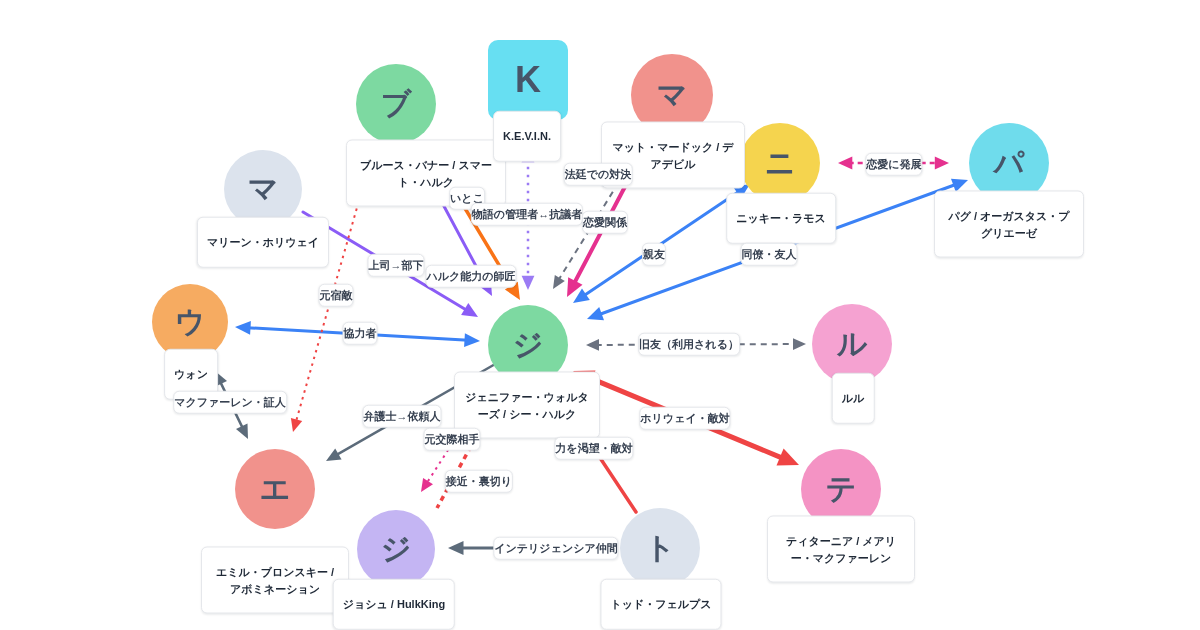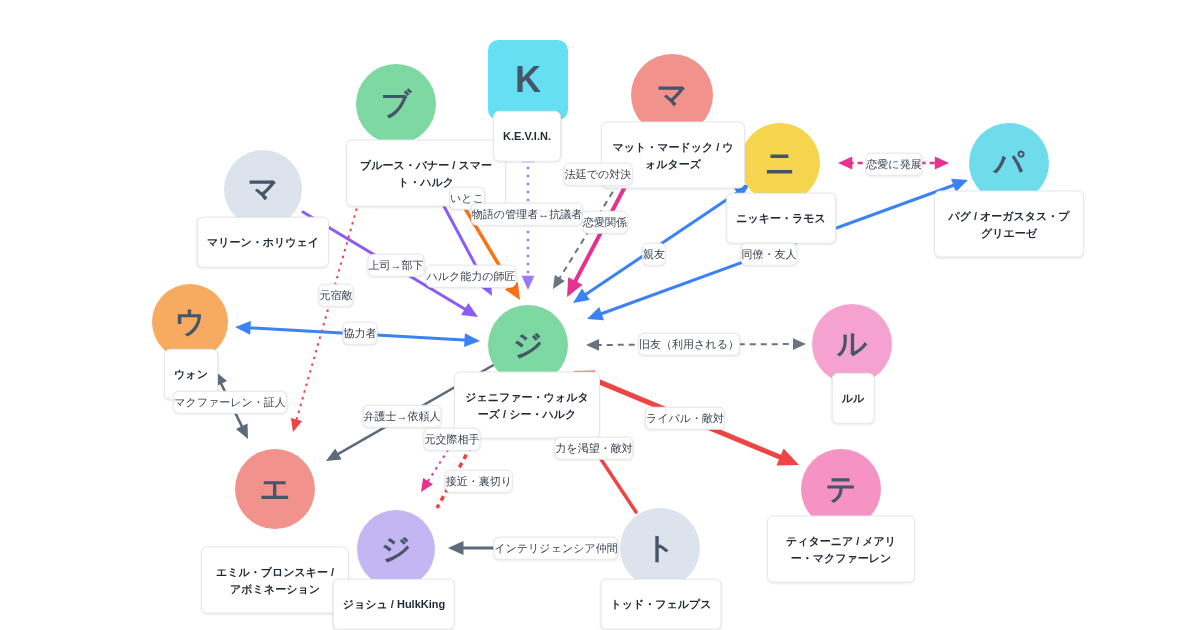--- a/index.html
+++ b/index.html
@@ -8,21 +8,21 @@
   #edges{position:absolute;left:0;top:0;z-index:0;}
   .node{position:absolute;display:flex;align-items:center;justify-content:center;
         z-index:2;box-sizing:border-box;}
   .node .ch{font-weight:700;color:#475569;}
   .node-label,.edge-label{position:absolute;transform:translate(-50%,-50%);z-index:3;
         background:#ffffff;border:1px solid #e5e7eb;border-radius:6px;
         box-shadow:0 1px 2px rgba(15,23,42,.08);text-align:center;
         color:#1f2937;white-space:nowrap;line-height:1.5;}
   .node-label{font-size:11px;font-weight:700;padding:16px 9px;}
   .node-label.wrap{white-space:normal;}
-  .edge-label{font-size:11px;font-weight:400;color:#374151;padding:2px 0;}
+  .edge-label{font-size:11px;font-weight:700;color:#374151;padding:2px 0;}
 </style>
 </head>
 <body>
 
 <div class="canvas">
   <svg id="edges" width="1200" height="630" viewBox="0 0 1200 630">
       <g>
         <line x1="433" y1="155" x2="513.5366470724417" y2="289.2277451207362" stroke="#F97316" stroke-width="3.5" stroke-linecap="round"></line>
         <polygon points="520.0,300.0 504.9,289.5 517.8,281.8" fill="#F97316"></polygon>
       </g>
@@ -146,21 +146,21 @@
       <div class="node" style="left: 620px; top: 508px; width: 80px; height: 80px; background: rgb(220, 227, 237); border-radius: 50%;">
         <span class="ch" style="font-size: 30px;">ト</span>
       </div>
       <div class="node" style="left: 801px; top: 449px; width: 80px; height: 80px; background: rgb(244, 147, 196); border-radius: 50%;">
         <span class="ch" style="font-size: 30px;">テ</span>
       </div>
     </div>
   <div id="labels">
       <div class="node-label wrap" style="width: 140px; left: 396px; top: 173px; margin-left: 30px;">ブルース・バナー / スマート・ハルク</div>
       <div class="node-label" style="left: 527px; top: 136px;">K.E.V.I.N.</div>
-      <div class="node-label wrap" style="width: 124px; left: 673px; top: 155px;">マット・マードック / ウォルターズ</div>
+      <div class="node-label wrap" style="width: 124px; left: 673px; top: 155px;">マット・マードック / デアデビル</div>
       <div class="node-label" style="left: 781px; top: 218px;">ニッキー・ラモス</div>
       <div class="node-label wrap" style="width: 130px; left: 1009px; top: 224px;">パグ / オーガスタス・プグリエーゼ</div>
       <div class="node-label" style="left: 263px; top: 242px;">マリーン・ホリウェイ</div>
       <div class="node-label" style="left: 191px; top: 374px;">ウォン</div>
       <div class="node-label wrap" style="width: 126px; left: 527px; top: 405px;">ジェニファー・ウォルターズ / シー・ハルク</div>
       <div class="node-label" style="left: 853px; top: 398px;">ルル</div>
       <div class="node-label wrap" style="width: 128px; left: 275px; top: 550px; margin-top: 30px;">エミル・ブロンスキー / アボミネーション</div>
       <div class="node-label" style="left: 394px; top: 604px;">ジョシュ / HulkKing</div>
       <div class="node-label" style="left: 661px; top: 604px;">トッド・フェルプス</div>
       <div class="node-label wrap" style="width: 128px; left: 841px; top: 549px;">ティターニア / メアリー・マクファーレン</div>
@@ -173,17 +173,17 @@
       <div class="edge-label" style="left: 654px; top: 254px;">親友</div>
       <div class="edge-label" style="left: 769px; top: 254px;">同僚・友人</div>
       <div class="edge-label" style="left: 360px; top: 333px;">協力者</div>
       <div class="edge-label" style="left: 894px; top: 164px;">恋愛に発展</div>
       <div class="edge-label" style="left: 689px; top: 344px;">旧友（利用される）</div>
       <div class="edge-label" style="left: 336px; top: 295px;">元宿敵</div>
       <div class="edge-label" style="left: 230px; top: 402px;">マクファーレン・証人</div>
       <div class="edge-label" style="left: 402px; top: 416px;">弁護士→依頼人</div>
       <div class="edge-label" style="left: 452px; top: 439px;">元交際相手</div>
       <div class="edge-label" style="left: 479px; top: 481px;">接近・裏切り</div>
-      <div class="edge-label" style="left: 685px; top: 418px;">ライバル・敵対</div>
+      <div class="edge-label" style="left: 685px; top: 418px;">ホリウェイ・敵対</div>
       <div class="edge-label" style="left: 594px; top: 448px;">力を渇望・敵対</div>
       <div class="edge-label" style="left: 556px; top: 548px;">インテリジェンシア仲間</div>
     </div>
 </div>
 
 </body></html>

